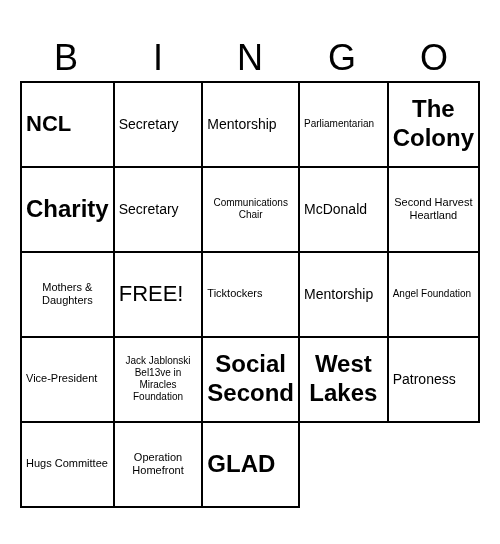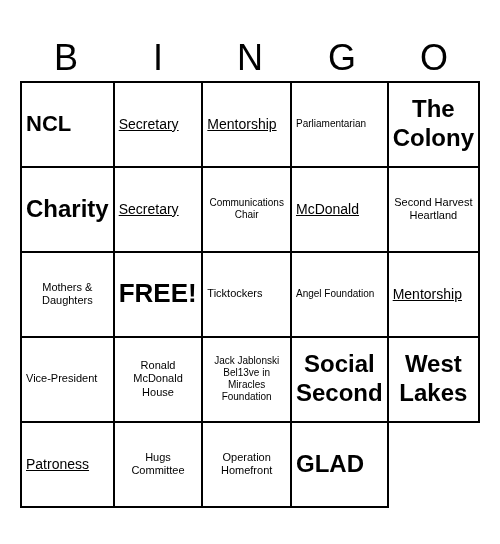--- a/index.html
+++ b/index.html
@@ -60,27 +60,27 @@
       color: #000;
       background: #fff;
     }
 
     .cell-text {
       line-height: 1.2;
     }
 
     .size-xlarge { font-size: 22px; font-weight: bold; }
     .size-large  { font-size: 24px; font-weight: bold; }
-    .size-medium { font-size: 14px; text-decoration: underline; }
+    .size-medium { font-size: 14px; }
     .size-small  { font-size: 11px; }
     .size-xsmall { font-size: 10px; }
 
     .free-cell {
-      font-size: 26px;
-      font-weight: bold;
+      font-size: 22px;
+      font-weight: normal;
     }
   </style>
 </head>
 <body>
 
 <div class="bingo-container">
   <div class="bingo-header">
   <div class="bingo-header-cell">B</div>
       <div class="bingo-header-cell">I</div>
       <div class="bingo-header-cell">N</div>
@@ -121,30 +121,27 @@
       <div class="bingo-cell">
         <span class="cell-text size-small">Mothers &amp; Daughters</span>
       </div>
       <div class="bingo-cell">
         <span class="cell-text free-cell">FREE!</span>
       </div>
       <div class="bingo-cell">
         <span class="cell-text size-small">Ticktockers</span>
       </div>
       <div class="bingo-cell">
+        <span class="cell-text size-medium">Mentorship</span>
+      </div>
+      <div class="bingo-cell">
         <span class="cell-text size-xsmall">Angel Foundation</span>
       </div>
       <div class="bingo-cell">
-        <span class="cell-text size-medium">Mentorship</span>
-      </div>
-      <div class="bingo-cell">
         <span class="cell-text size-small">Vice-President</span>
-      </div>
-      <div class="bingo-cell">
-        <span class="cell-text size-small">Ronald McDonald House</span>
       </div>
       <div class="bingo-cell">
         <span class="cell-text size-xsmall">Jack Jablonski Bel13ve in Miracles Foundation</span>
       </div>
       <div class="bingo-cell">
         <span class="cell-text size-large">Social Second</span>
       </div>
       <div class="bingo-cell">
         <span class="cell-text size-large">West Lakes</span>
       </div>

